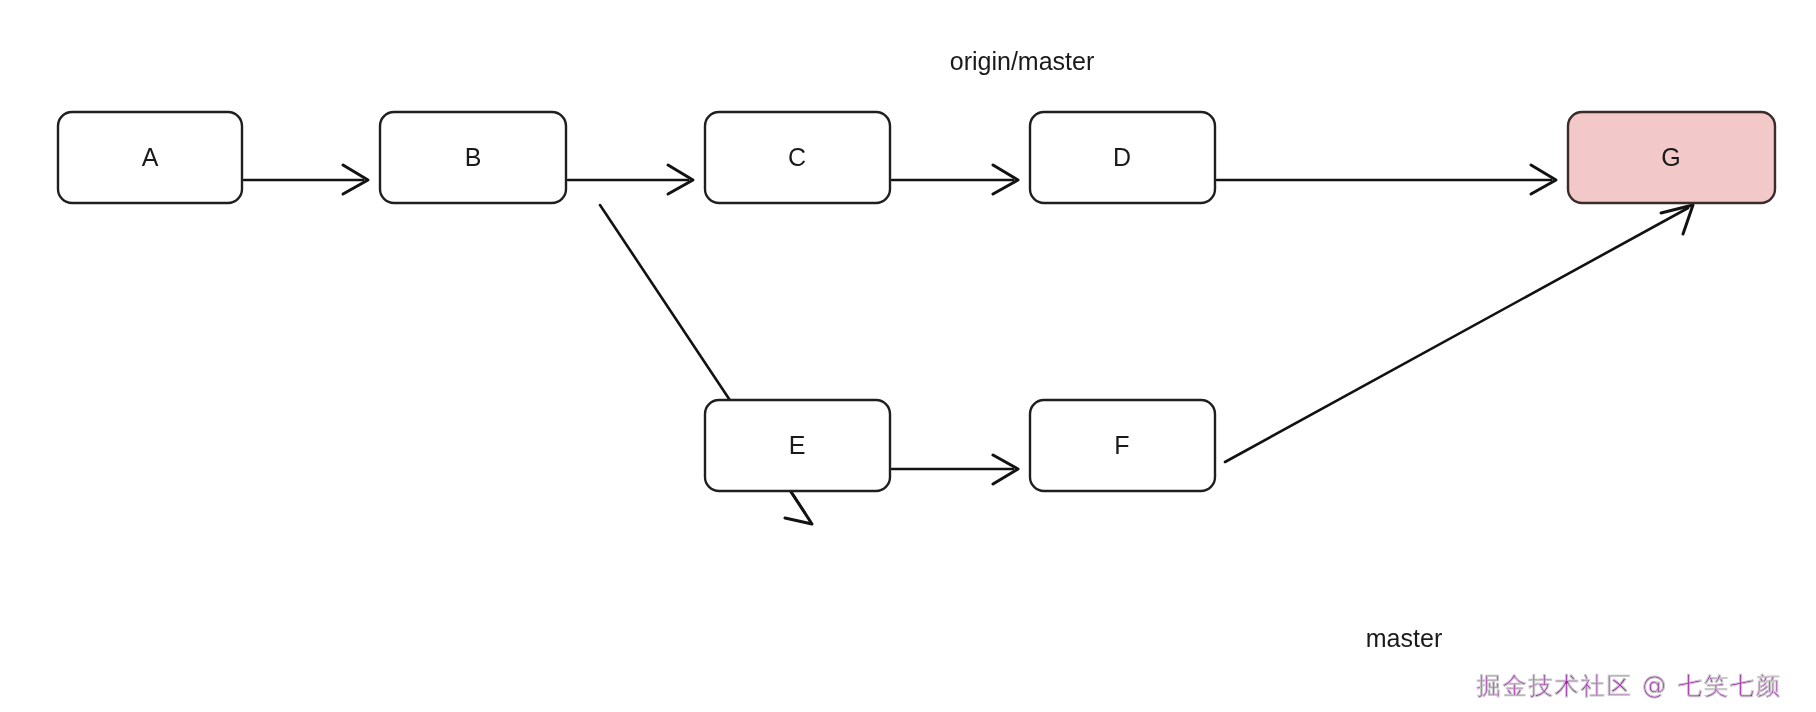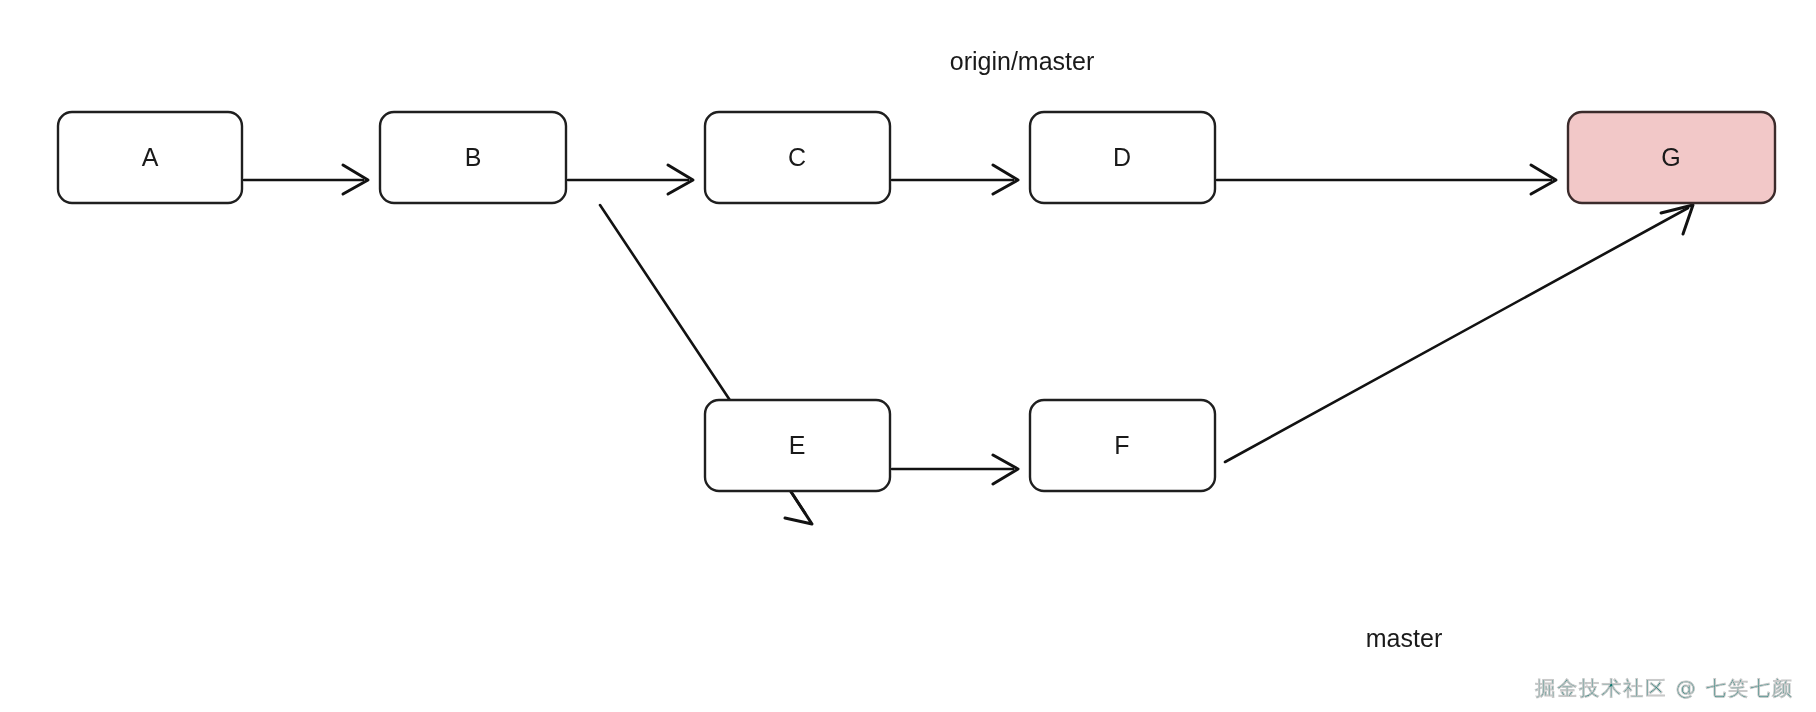--- a/index.html
+++ b/index.html
@@ -55,26 +55,26 @@
   }
   .branch-label {
     font-family: "Liberation Sans", sans-serif;
     font-size: 25px;
     fill: #1a1a1a;
     text-anchor: middle;
     dominant-baseline: middle;
   }
   .watermark {
     position: absolute;
-    right: 22px;
+    right: 34px;
     bottom: 10px;
     font-family: "DejaVu Sans", sans-serif;
-    font-size: 20px;
+    font-size: 24px;
     letter-spacing: 2px;
-    color: #0f766e;
+    color: #a21caf;
     -webkit-text-stroke: 1px #c9c9c9;
     text-shadow: 0 0 1px #d8d8d8;
     white-space: nowrap;
     user-select: none;
   }
 </style>
 </head>
 <body>
 
 <div id="canvas">

